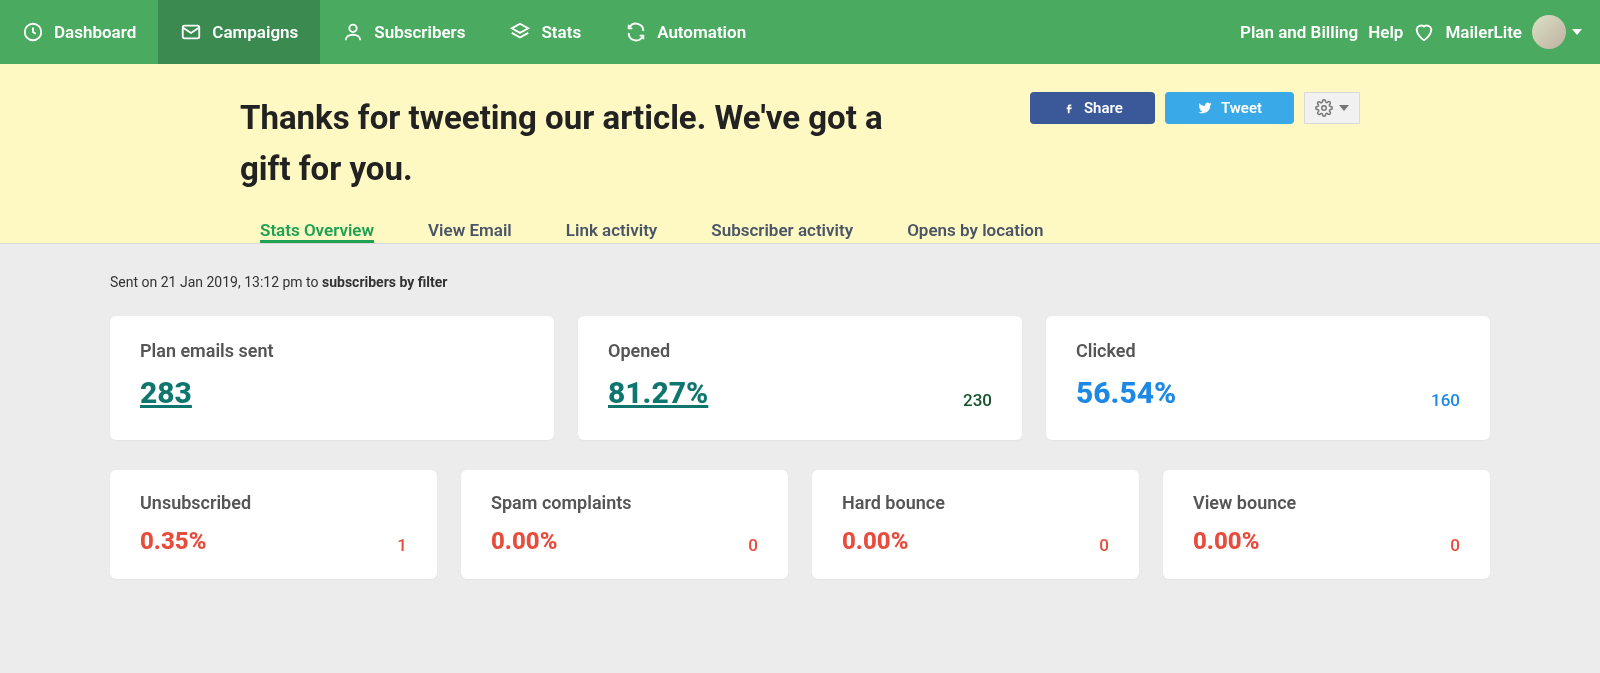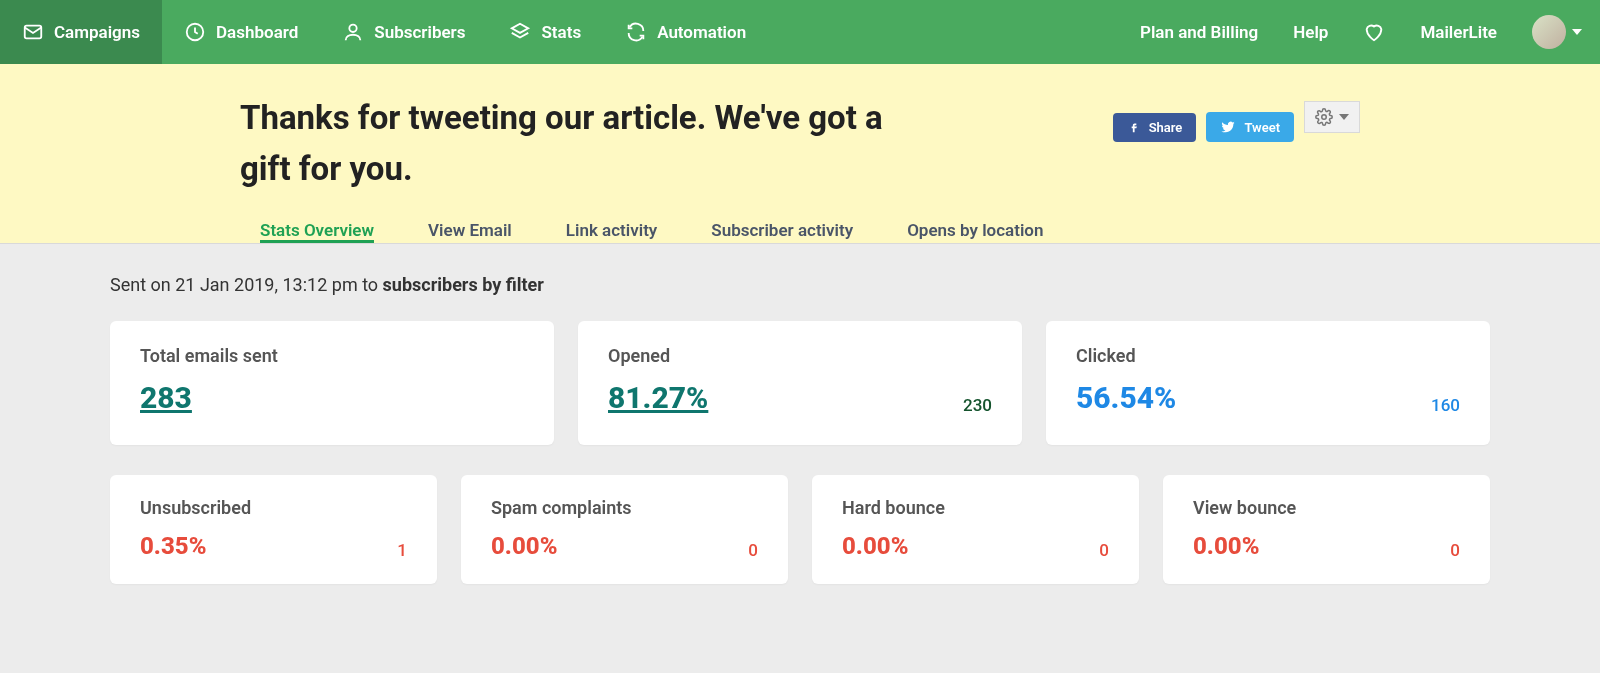--- a/index.html
+++ b/index.html
@@ -18,47 +18,47 @@
     --border:#d9d9d9;
   }
   *{box-sizing:border-box;font-family:-apple-system,BlinkMacSystemFont,"Segoe UI",Roboto,Helvetica,Arial,sans-serif;}
   body{margin:0;background:var(--bg);color:var(--text);}
   
   
   .topnav{display:flex;align-items:center;background:var(--green);height:64px;color:#fff;}
   .nav-item{display:flex;align-items:center;gap:10px;padding:0 22px;height:64px;font-size:17px;font-weight:600;cursor:pointer;}
   .nav-item.active{background:var(--green-dark);}
   .nav-spacer{flex:1;}
-  .nav-right{display:flex;align-items:center;gap:35px;padding-right:18px;font-size:17px;font-weight:600;}
+  .nav-right{display:flex;align-items:center;gap:10px;padding-right:18px;font-size:17px;font-weight:600;}
   .nav-right .link{cursor:pointer;}
   .avatar{width:34px;height:34px;border-radius:50%;background:linear-gradient(135deg,#d9e2c6,#c0b0a0);display:inline-block;}
   .avatar-wrap{display:flex;align-items:center;gap:6px;cursor:pointer;}
   .caret-down{width:0;height:0;border-left:5px solid transparent;border-right:5px solid transparent;border-top:6px solid #fff;}
   svg{display:block;}
 
   
   .header-wrap{background:#fef9c3;border-bottom:1px solid var(--border);}
   .container{max-width:1340px;margin:0 auto;padding:0 0;}
   .title-row{display:flex;align-items:flex-start;padding:28px 0 0 110px;}
   .page-title{font-size:33px;font-weight:700;line-height:1.55;color:#222;max-width:680px;margin:0;}
   .share-row{margin-left:auto;display:flex;align-items:center;gap:10px;padding-right:110px;}
-  .btn{display:inline-flex;align-items:center;gap:8px;border:none;border-radius:4px;padding:7px 14px;font-size:13px;font-weight:600;cursor:pointer;color:#fff;margin-top:20px;}
+  .btn{display:inline-flex;align-items:center;gap:8px;border:none;border-radius:4px;padding:7px 32px;font-size:15px;font-weight:600;cursor:pointer;color:#fff;}
   .btn-fb{background:var(--fb);}
   .btn-tw{background:var(--twitter);}
   .btn-settings{background:#f1f1f1;border:1px solid var(--border);padding:6px 10px;color:#666;display:flex;align-items:center;gap:6px;}
   .btn-settings .caret-down{border-top-color:#777;}
   
   
   .tabs{display:flex;gap:54px;padding:26px 0 0 130px;}
   .tab{font-size:17px;font-weight:600;color:var(--text-light);cursor:pointer;border-bottom:3px solid transparent;}
   .tab.active{color:#1fa154;border-bottom-color:#1fa154;}
   
   
   .content{padding:30px 110px 40px 110px;}
-  .sent-line{font-size:18px;color:#333;margin-bottom:26px;}
+  .sent-line{font-size:14px;color:#333;margin-bottom:26px;}
   .sent-line strong{font-weight:700;}
   
   .card-row{display:flex;gap:24px;margin-bottom:30px;}
   .card{background:var(--card);border-radius:6px;padding:24px 30px 30px 30px;flex:1;box-shadow:0 1px 2px rgba(0,0,0,0.04);}
   .card-label{font-size:18px;font-weight:600;color:#555;margin-bottom:14px;}
   .card-value{font-size:30px;font-weight:800;}
   .card-value.card-green{color:#0f766e;text-decoration:underline;}
   .card-value.card-blue{color:var(--blue);}
   .card-value.card-red{color:var(--red);}
   .card-body{display:flex;align-items:flex-end;justify-content:space-between;}
@@ -67,37 +67,37 @@
   .card-count.blue{color:var(--blue);}
   .card-count.red{color:var(--red);}
   
   .row2 .card{padding:22px 30px 24px 30px;}
   .row2 .card-value{font-size:24px;}
 </style>
 </head>
 <body>
 
 <div class="topnav">
+  <div class="nav-item">
+    <span>
+      <svg width="22" height="22" viewBox="0 0 24 24" fill="none" stroke="#fff" stroke-width="2">
+          <circle cx="12" cy="12" r="9"></circle>
+          <path d="M12 7v5l3 2"></path>
+        </svg>
+    </span>
+    <span>Dashboard</span>
+  </div>
   <div class="nav-item active">
     <span>
       <svg width="22" height="22" viewBox="0 0 24 24" fill="none" stroke="#fff" stroke-width="2">
           <rect x="3" y="5" width="18" height="14" rx="2"></rect>
           <path d="M3 7l9 6 9-6"></path>
         </svg>
     </span>
     <span>Campaigns</span>
-  </div>
-  <div class="nav-item">
-    <span>
-      <svg width="22" height="22" viewBox="0 0 24 24" fill="none" stroke="#fff" stroke-width="2">
-          <circle cx="12" cy="12" r="9"></circle>
-          <path d="M12 7v5l3 2"></path>
-        </svg>
-    </span>
-    <span>Dashboard</span>
   </div>
   <div class="nav-item">
     <span>
       <svg width="22" height="22" viewBox="0 0 24 24" fill="none" stroke="#fff" stroke-width="2">
           <circle cx="12" cy="8" r="4"></circle>
           <path d="M4 21c0-4 4-6 8-6s8 2 8 6"></path>
         </svg>
     </span>
     <span>Subscribers</span>
   </div>
@@ -180,21 +180,21 @@
   </div>
 </div>
 
 <div class="content">
   <div class="sent-line">
     <span>Sent on 21 Jan 2019, 13:12 pm to </span><strong>subscribers by filter</strong>
   </div>
 
   <div class="card-row">
     <div class="card">
-      <div class="card-label">Total emails sent</div>
+      <div class="card-label">Plan emails sent</div>
       <div class="card-body">
         <div class="card-value card-green">283</div>
       </div>
     </div>
     <div class="card">
       <div class="card-label">Opened</div>
       <div class="card-body">
         <div class="card-value card-green">81.27%</div>
         <div class="card-count green">230</div>
       </div>

